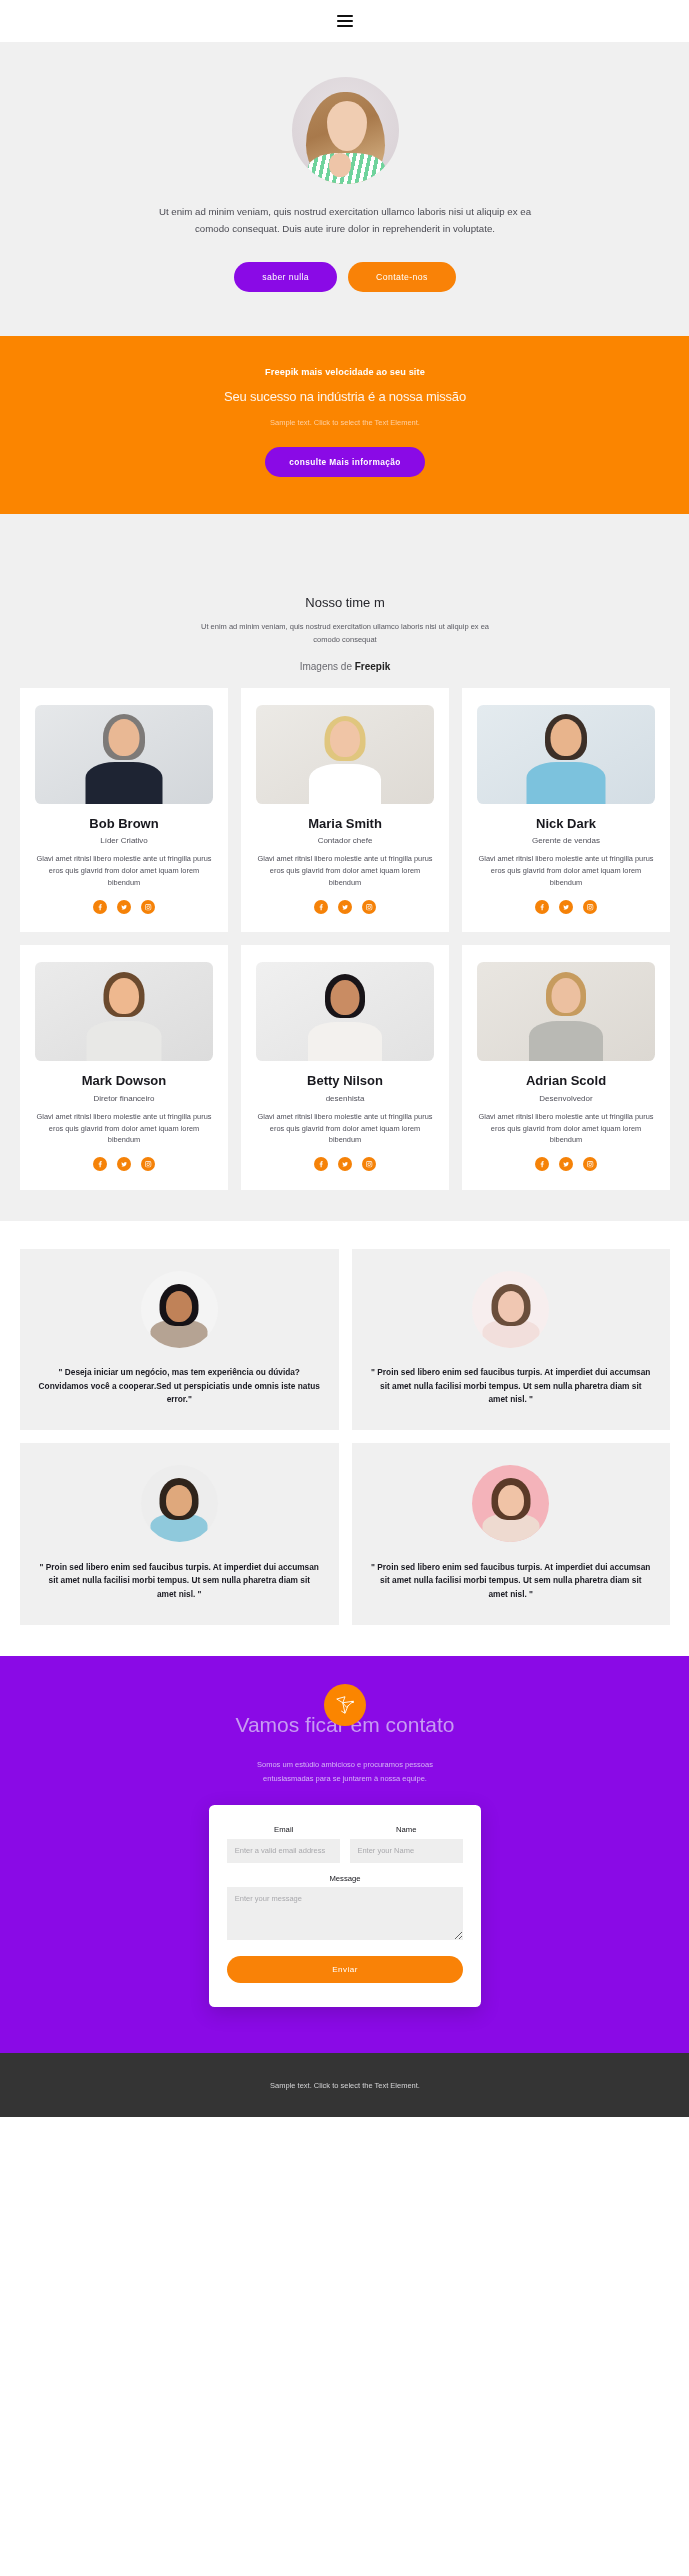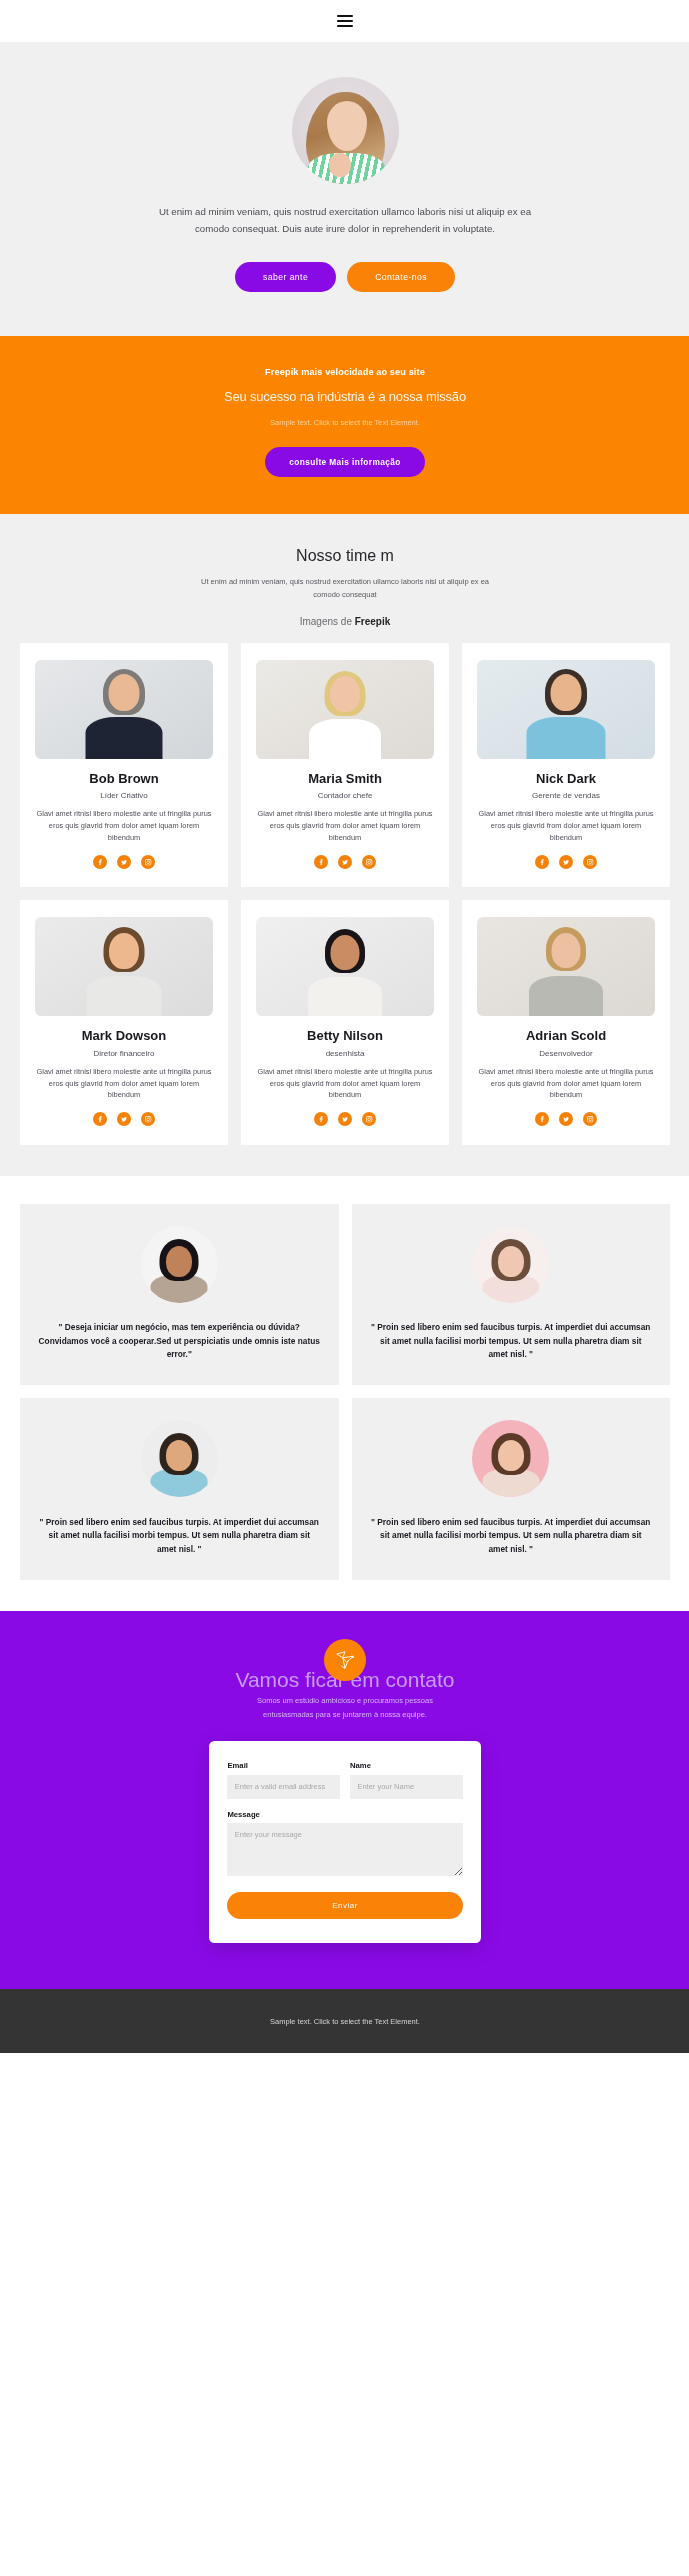--- a/index.html
+++ b/index.html
@@ -78,21 +78,21 @@
     color: #ffffff;
   }
   .promo-eyebrow { font-size: 9.2px; font-weight: 700; letter-spacing: 0.1px; margin-bottom: 12px; }
   .promo-title { font-size: 13px; font-weight: 400; color: #fff4ea; margin-bottom: 12px; letter-spacing: -0.2px; }
   .promo-text { font-size: 7.5px; line-height: 1.75; color: #ffcf9e; max-width: 175px; margin: 0 auto 17.5px; }
   .promo .btn-purple { padding: 10px 24px; font-size: 8.3px; font-weight: 700; }
 
   
   .team { background: #f0f0f0; padding: 33px 0 31px; }
   .team-head { text-align: center; }
-  .team-title { font-size: 16px; font-weight: 400; color: #26262c; margin-bottom: 10px; }
+  .team-title { font-size: 13px; font-weight: 400; color: #26262c; margin-bottom: 10px; margin-top: 48px; }
   .team-sub { font-size: 7.5px; line-height: 1.75; color: #5a5a62; max-width: 294px; margin: 0 auto 14.7px; }
   .credit { font-size: 10px; color: #6a6a70; margin-bottom: 16.6px; }
   .credit b { color: #222; }
 
   .grid3 { display: grid; grid-template-columns: repeat(3, 1fr); gap: 13px; padding: 0 20px; }
   .card {
     background: #ffffff; padding: 16.6px 14.7px 18.4px; text-align: center;
   }
   .photo {
     width: 100%; height: 99px; border-radius: 6.4px; overflow: hidden;
@@ -128,30 +128,30 @@
   }
   .bird {
     width: 42px; height: 42px; border-radius: 50%; background: #fb8500;
     margin: 0 auto; display: flex; align-items: center; justify-content: center;
     position: relative; z-index: 3;
   }
   .bird svg { width: 24px; height: 24px; }
   .contact-title {
     font-size: 21px; color: #c79bf2; font-weight: 400; margin-top: -13px; position: relative; z-index: 1;
   }
-  .contact-text { font-size: 7.5px; line-height: 1.8; color: #d5b4f5; max-width: 193px; margin: 2px auto 0; }
+  .contact-text { font-size: 7.5px; line-height: 1.8; color: #d5b4f5; max-width: 193px; margin: 21px auto 0; }
 
   .form-card {
     background: #ffffff; border-radius: 5.5px; width: 272px; margin: 20px auto 0;
     padding: 20px 18.4px 24px; text-align: left;
     box-shadow: 0 5.5px 20px rgba(0,0,0,.16);
   }
   .frow { display: flex; gap: 10px; margin-bottom: 11px; }
   .fgrp { flex: 1; }
-  .flabel { display: block; font-size: 7.7px; font-weight: 700; color: #15151b; margin-bottom: 4.6px; }
+  .flabel { display: block; font-size: 7.7px; font-weight: 400; color: #15151b; margin-bottom: 4.6px; text-align: center; }
   .finput, .ftext {
     width: 100%; background: #eeeeee; border: none; outline: none;
     font-family: "Liberation Sans", sans-serif; font-size: 7.5px; color: #333;
     padding: 7.4px 7.4px;
   }
   .finput::placeholder, .ftext::placeholder { color: #a9a9ad; }
   .ftext { height: 53px; resize: vertical; margin-bottom: 13px; }
   .submit {
     width: 100%; background: #f98207; border: none; border-radius: 37px;
     color: #fff; font-size: 8px; letter-spacing: 0.5px; padding: 9.2px 0; cursor: pointer;
@@ -178,21 +178,21 @@
 
 <section class="hero">
   <div class="hero-avatar">
     <div class="hair"></div>
     <div class="face"></div>
     <div class="shirt"></div>
     <div class="hand"></div>
   </div>
   <p class="hero-sub">Ut enim ad minim veniam, quis nostrud exercitation ullamco laboris nisi ut aliquip ex ea comodo consequat. Duis aute irure dolor in reprehenderit in voluptate.</p>
   <div class="hero-btns">
-    <button class="btn btn-purple">saber ante</button>
+    <button class="btn btn-purple">saber nulla</button>
     <button class="btn btn-orange">Contate-nos</button>
   </div>
 </section>
 
 <section class="promo">
   <div class="promo-eyebrow">Freepik mais velocidade ao seu site</div>
   <div class="promo-title">Seu sucesso na indústria é a nossa missão</div>
   <p class="promo-text">Sample text. Click to select the Text Element.</p>
   <button class="btn btn-purple">consulte Mais informação</button>
 </section>

